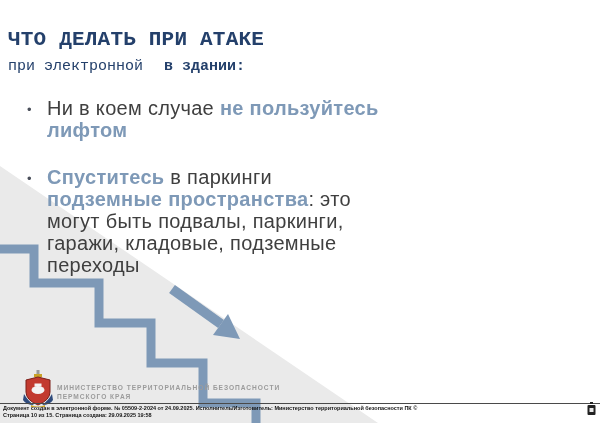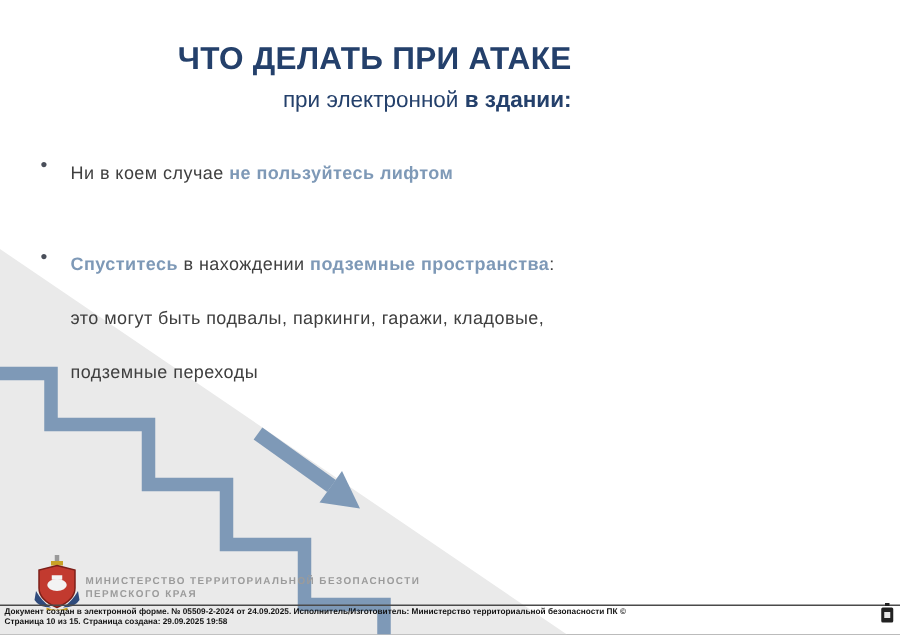--- a/index.html
+++ b/index.html
@@ -4,29 +4,29 @@
 <style>
   html,body{margin:0;padding:0;background:#888;}
   .slide{
     position:relative;width:600px;height:423px;background:#ffffff;
     overflow:hidden;font-family:"Liberation Sans",sans-serif;
     margin:0 auto;
   }
   
   .bg-svg{position:absolute;left:0;top:0;width:600px;height:423px;}
   
-  .title-block{position:absolute;left:36px;top:27px;width:345px;text-align:right;}
+  .title-block{position:absolute;left:8px;top:27px;width:345px;text-align:left;font-family:Liberation Mono, monospace;}
   .title{font-size:21px;font-weight:bold;color:#24406B;letter-spacing:.2px;line-height:26px;}
   .subtitle{font-size:15px;color:#24406B;margin-top:4px;line-height:19px;}
-  .subtitle .b{font-weight:bold;}
+  .subtitle .b{font-weight:bold;margin-left:12px;}
   
   .bullets{position:absolute;left:27px;top:97px;width:362px;}
   .bullet-row{display:flex;margin-bottom:25px;}
   .bullet-marker{flex:0 0 20px;color:#4a4f5a;font-size:13px;line-height:26px;}
-  .bullet-text{font-size:12px;line-height:36px;color:#3F3F3F;letter-spacing:.3px;width:342px;}
+  .bullet-text{font-size:20px;line-height:22px;color:#3F3F3F;letter-spacing:.3px;width:342px;}
   .accent{color:#7E99B7;font-weight:bold;}
   
   .stairs-svg{position:absolute;left:0;top:0;width:600px;height:423px;pointer-events:none;}
   
   .emblem{position:absolute;left:21px;top:370px;width:34px;height:37px;}
   .ministry{position:absolute;left:57px;top:383px;width:400px;}
   .ministry-inner{transform:scale(.6);transform-origin:0 0;width:166%;
     font-size:11px;line-height:15px;font-weight:bold;color:#9B9B9B;letter-spacing:1.6px;}
   
   .footer-rule{position:absolute;left:0;top:403px;width:600px;border-top:1px solid #4a4a4a;}
@@ -57,21 +57,21 @@
     <div class="subtitle"><span>при электронной </span><span class="b">в здании:</span></div>
   </div>
 
   <div class="bullets">
     <div class="bullet-row">
       <div class="bullet-marker">•</div>
       <div class="bullet-text"><span>Ни в коем случае </span><span class="accent">не пользуйтесь лифтом</span></div>
     </div>
     <div class="bullet-row">
       <div class="bullet-marker">•</div>
-      <div class="bullet-text"><span class="accent">Спуститесь</span><span> в нахождении </span><span class="accent">подземные пространства</span><span>: это могут быть подвалы, паркинги, гаражи, кладовые, подземные переходы</span></div>
+      <div class="bullet-text"><span class="accent">Спуститесь</span><span> в паркинги </span><span class="accent">подземные пространства</span><span>: это могут быть подвалы, паркинги, гаражи, кладовые, подземные переходы</span></div>
     </div>
   </div>
 
   <svg class="emblem" viewBox="0 0 34 37">
     <rect x="15.5" y="0" width="3" height="4" fill="#9a9a9a"></rect>
     <rect x="13" y="4" width="8" height="3" fill="#c9a227"></rect>
     <path d="M17 7 L29 10 L29 22 Q29 30 17 35 Q5 30 5 22 L5 10 Z" fill="#C23A2F" stroke="#7c1f18" stroke-width="1"></path>
     <ellipse cx="17" cy="20" rx="6.5" ry="4" fill="#f3f3f3"></ellipse>
     <rect x="13.5" y="13.5" width="7" height="3" fill="#f3f3f3"></rect>
     <path d="M3 24 Q7 31 13 35 Q5 35 2 30 Z" fill="#2F4B7C"></path>

